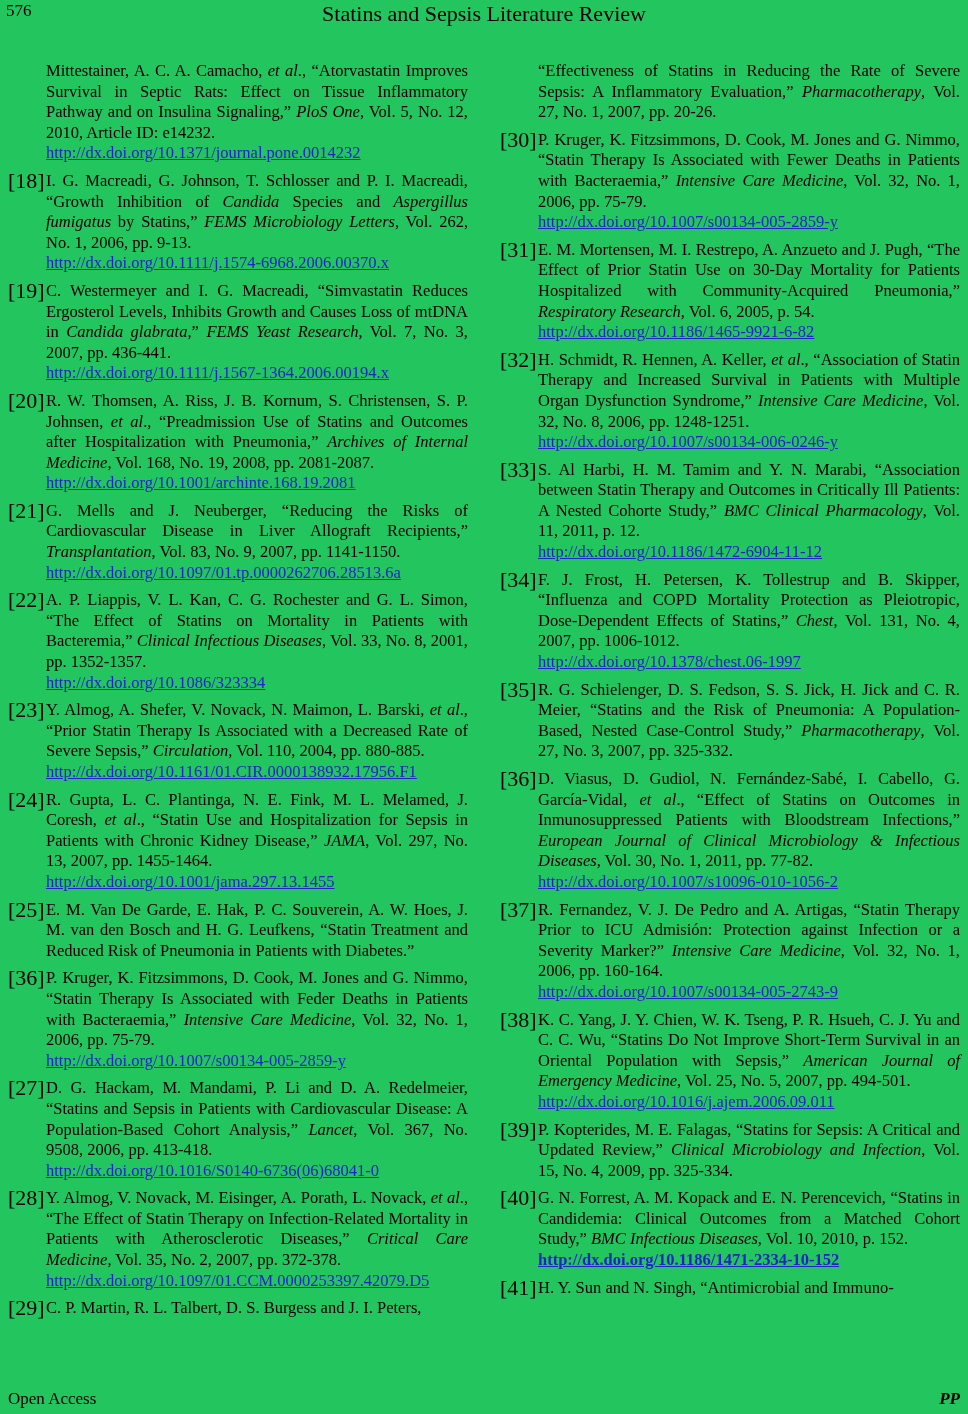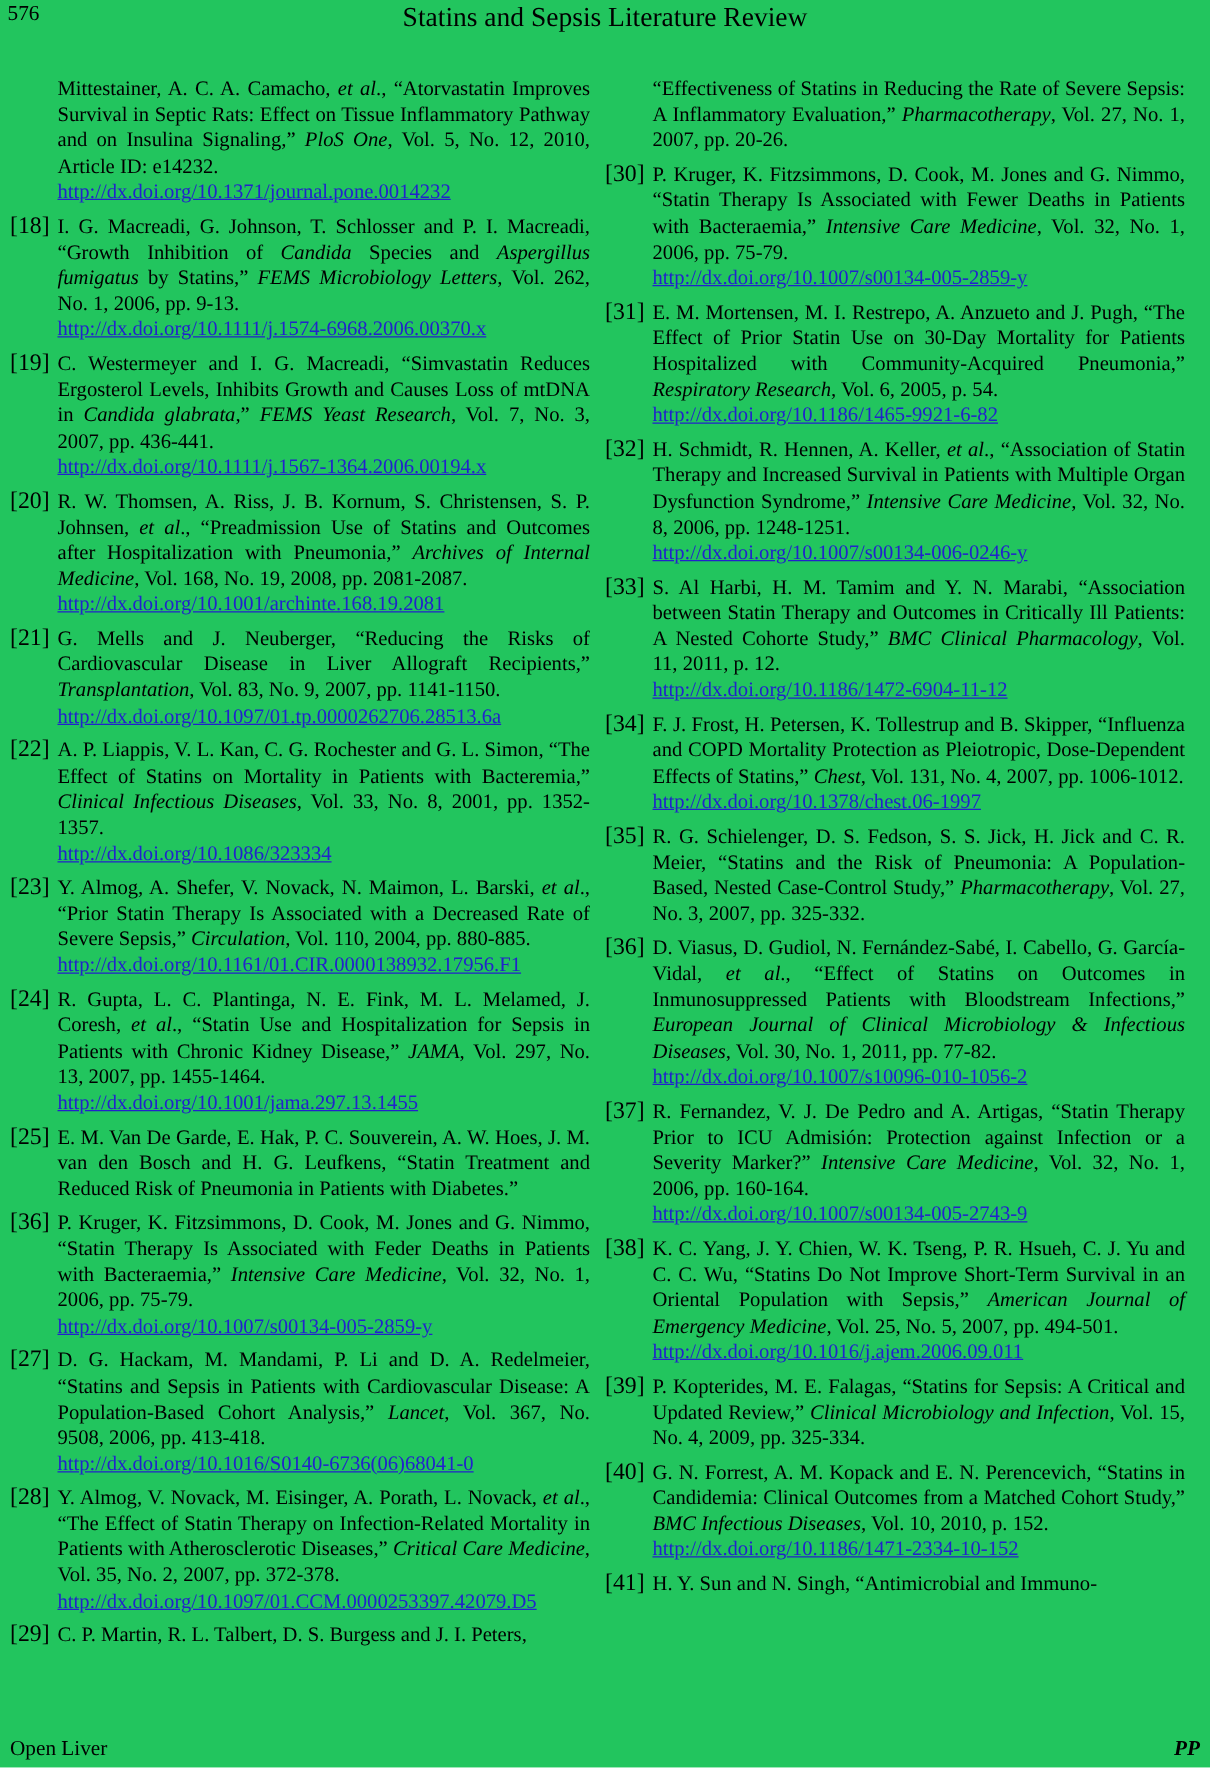--- a/index.html
+++ b/index.html
@@ -8,24 +8,24 @@
     width: 968px;
     height: 1414px;
     background: #22c55e;
     color: #000000;
     font-family: "Liberation Serif", serif;
     overflow: hidden;
   }
   .header { position: relative; padding-top: 1px; height: 24px; }
   .page-num { position: absolute; left: 6px; top: 1px; font-size: 17px; }
   .doc-title { text-align: center; font-size: 22px; }
-  .columns { display: flex; gap: 12px; padding: 0 8px; margin-top: 36px; }
+  .columns { display: flex; gap: 32px; padding: 0 8px; margin-top: 36px; }
   .col { width: 464px; }
   .ref { display: flex; margin-bottom: 7px; }
-  .ref-num { width: 38px; flex: none; font-size: 19px; line-height: 20.6px; }
+  .ref-num { width: 38px; flex: none; font-size: 22px; line-height: 20.6px; }
   .ref-body { flex: 1; font-size: 16.5px; line-height: 20.6px; text-align: justify; }
   .it { font-style: italic; }
   a.doi {
     display: block;
     text-align: left;
     text-decoration: underline;
     cursor: pointer;
     word-break: break-all;
   }
   .footer {
@@ -142,27 +142,27 @@
         <div class="ref">
           <div class="ref-num">[38]</div>
           <div class="ref-body"><span>K. C. Yang, J. Y. Chien, W. K. Tseng, P. R. Hsueh, C. J. Yu and C. C. Wu, “Statins Do Not Improve Short-Term Survival in an Oriental Population with Sepsis,” </span><span class="it">American Journal of Emergency Medicine</span><span>, Vol. 25, No. 5, 2007, pp. 494-501.</span><a class="doi" style="color: rgb(34, 34, 204);">http://dx.doi.org/10.1016/j.ajem.2006.09.011</a></div>
         </div>
         <div class="ref">
           <div class="ref-num">[39]</div>
           <div class="ref-body"><span>P. Kopterides, M. E. Falagas, “Statins for Sepsis: A Critical and Updated Review,” </span><span class="it">Clinical Microbiology and Infection</span><span>, Vol. 15, No. 4, 2009, pp. 325-334.</span></div>
         </div>
         <div class="ref">
           <div class="ref-num">[40]</div>
-          <div class="ref-body"><span>G. N. Forrest, A. M. Kopack and E. N. Perencevich, “Statins in Candidemia: Clinical Outcomes from a Matched Cohort Study,” </span><span class="it">BMC Infectious Diseases</span><span>, Vol. 10, 2010, p. 152.</span><a class="doi" style="color: rgb(34, 34, 204);">http://dx.doi.org/10.1186/1471-2334-10-152</a></div>
+          <div class="ref-body"><span>G. N. Forrest, A. M. Kopack and E. N. Perencevich, “Statins in Candidemia: Clinical Outcomes from a Matched Cohort Study,” </span><span class="it">BMC Infectious Diseases</span><span>, Vol. 10, 2010, p. 152.</span><a class="doi" style="color: rgb(34, 34, 204); font-weight: bold;">http://dx.doi.org/10.1186/1471-2334-10-152</a></div>
         </div>
         <div class="ref">
           <div class="ref-num">[41]</div>
           <div class="ref-body"><span>H. Y. Sun and N. Singh, “Antimicrobial and Immuno-</span></div>
         </div>
       </div>
   </div>
 
   <div class="footer">
-    <span class="footer-left">Open Liver</span>
+    <span class="footer-left">Open Access</span>
     <span class="footer-right">PP</span>
   </div>
 
 </div>
 
 </body></html>

